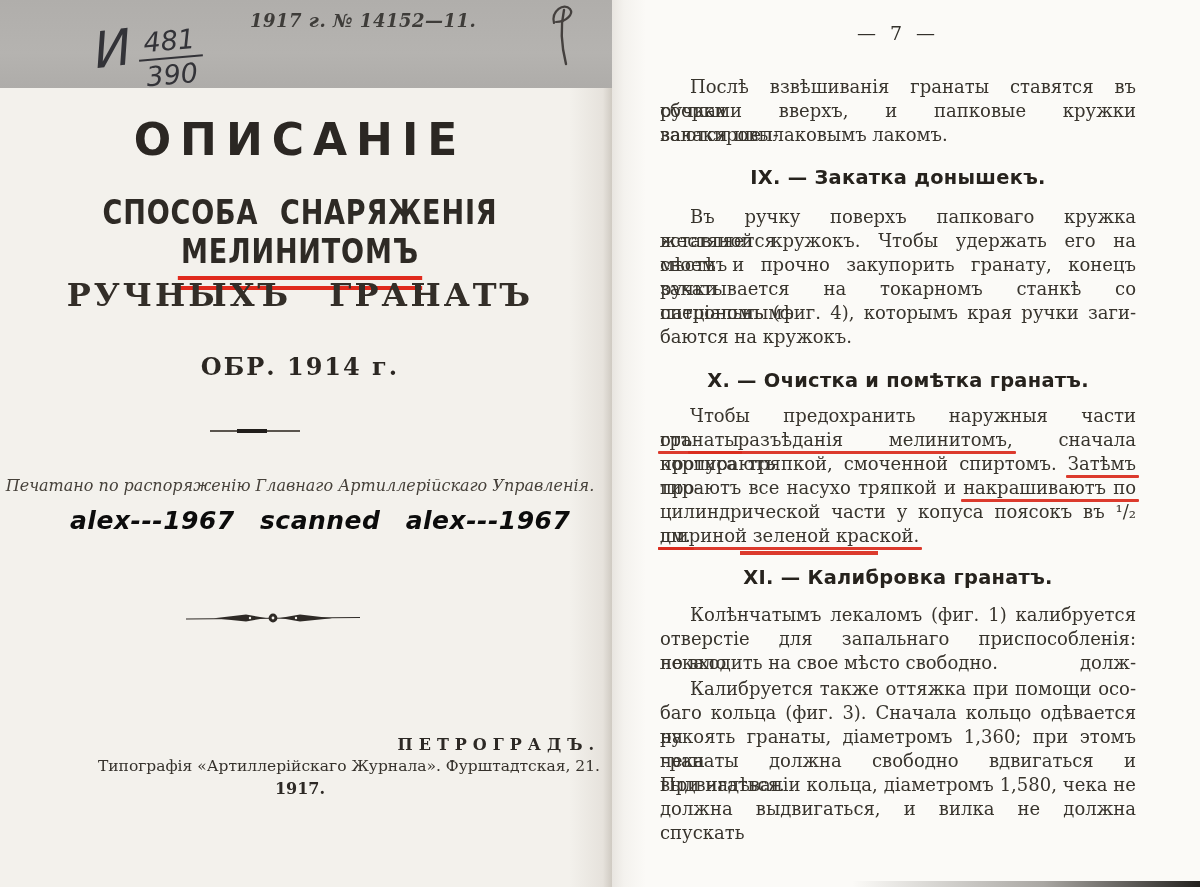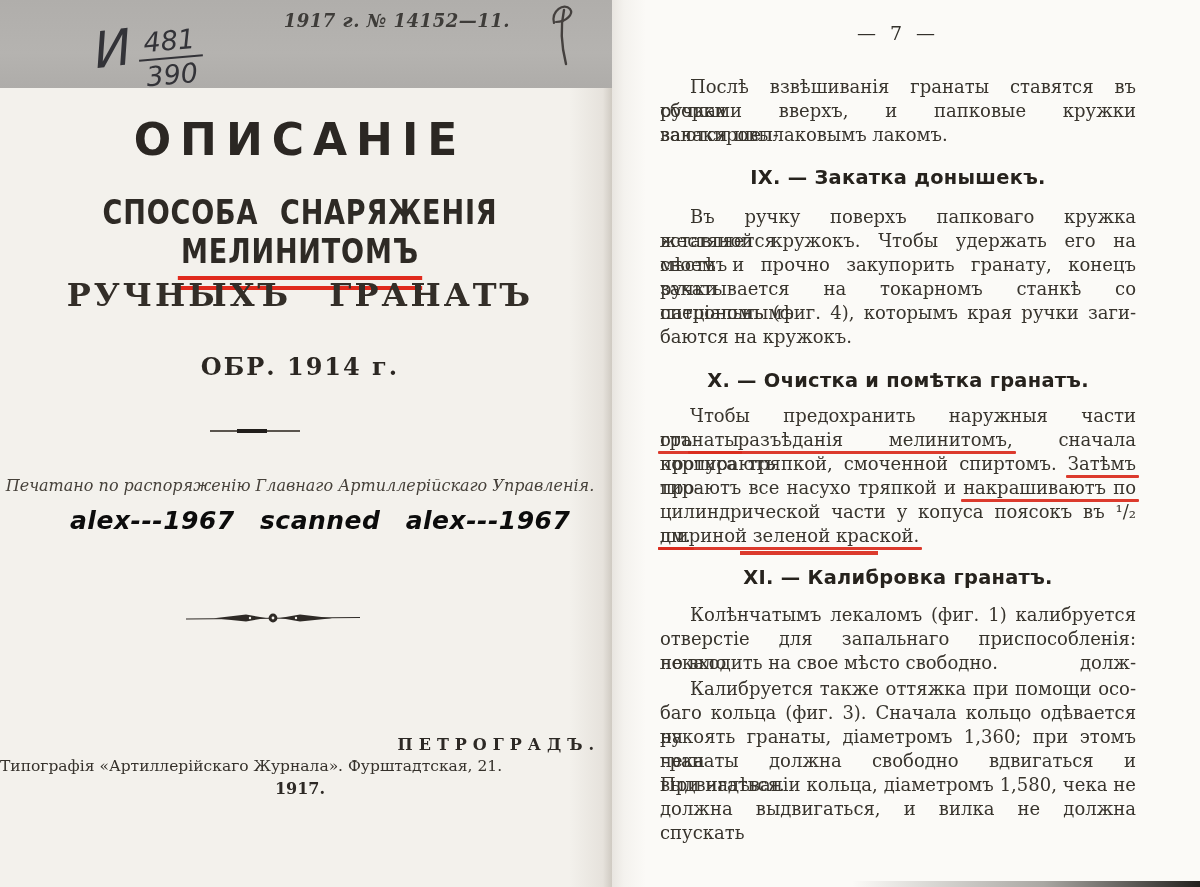--- a/index.html
+++ b/index.html
@@ -4,21 +4,21 @@
 <style>
   html,body{margin:0;padding:0;background:#888;}
   #root{position:relative;width:1200px;height:887px;overflow:hidden;
         font-family:"DejaVu Serif","Liberation Serif",serif;background:#f3f1ec;}
 
   
   .page-left{position:absolute;left:0;top:0;width:612px;height:887px;
     background:linear-gradient(90deg,#f3f1ec 0%,#f3f1ec 93%,#e6e2dc 98.5%,#cfcac2 100%);}
   .band{position:absolute;left:0;top:0;width:612px;height:88px;
     background:linear-gradient(180deg,#b0aeab 0%,#b5b3b0 60%,#aeacA9 100%);background-color:#b3b1ae;}
-  .docnum{position:absolute;left:250px;top:10px;width:260px;text-align:right;
+  .docnum{position:absolute;left:250px;top:10px;width:260px;text-align:left;
     font-style:italic;font-weight:bold;font-size:18px;color:#3e3c39;letter-spacing:.5px;}
   .stamp{position:absolute;left:94px;top:24px;color:#333338;
     font-family:"DejaVu Sans","Liberation Sans",sans-serif;font-style:italic;}
   .st-letter{display:inline-block;font-size:50px;line-height:1;transform:rotate(-7deg);vertical-align:18px;}
   .st-frac{display:inline-block;margin-left:8px;transform:rotate(-5deg);text-align:center;}
   .st-num{display:block;font-size:27px;line-height:1.05;border-bottom:2.5px solid #333338;padding:0 6px 2px;}
   .st-den{display:block;font-size:27px;line-height:1.1;padding-top:1px;}
   .flourish{position:absolute;left:545px;top:2px;}
 
   .t1{position:absolute;left:0;right:12px;top:114px;margin:0;text-align:center;
@@ -38,21 +38,21 @@
 
   .imprint{position:absolute;left:0;right:12px;top:476px;text-align:center;
     font-style:italic;font-size:16px;color:#46413a;}
   .scanmark{position:absolute;left:70px;top:506px;
     font-family:"DejaVu Sans","Liberation Sans",sans-serif;font-weight:bold;
     font-size:25px;color:#0c0c0c;word-spacing:16px;letter-spacing:.5px;font-style:italic;}
   .ornament{position:absolute;left:186px;top:610px;}
 
   .city{position:absolute;left:0;right:12px;top:735px;text-align:right;
     font-weight:bold;font-size:16px;letter-spacing:6px;color:#2d2925;}
-  .publine{position:absolute;left:0;right:12px;top:757px;text-align:left;
+  .publine{position:absolute;left:0;right:12px;top:757px;text-align:right;
     font-size:15.5px;color:#35312b;}
   .year{position:absolute;left:0;right:12px;top:779px;text-align:center;
     font-weight:bold;font-size:16px;color:#2d2925;}
 
   
   .page-right{position:absolute;left:612px;top:0;width:588px;height:887px;
     background:linear-gradient(90deg,#e8e5e0 0px,#f4f2ee 12px,#fbfaf7 34px,#fbfaf7 100%);}
   .pgnum{position:absolute;left:48px;width:476px;top:22px;text-align:center;
     font-size:19px;color:#33302b;letter-spacing:4px;}
   .bt{position:absolute;left:48px;width:476px;font-size:18px;line-height:24px;color:#38342d;}

